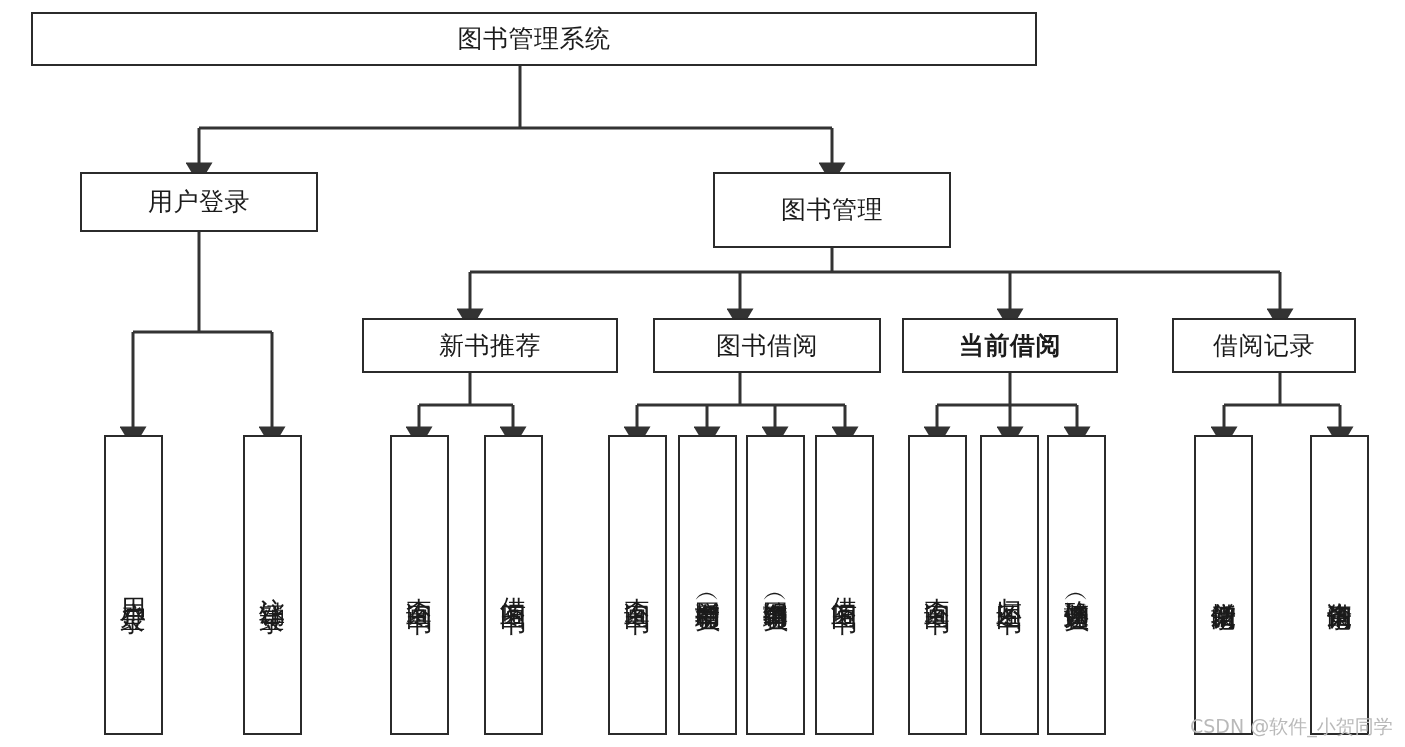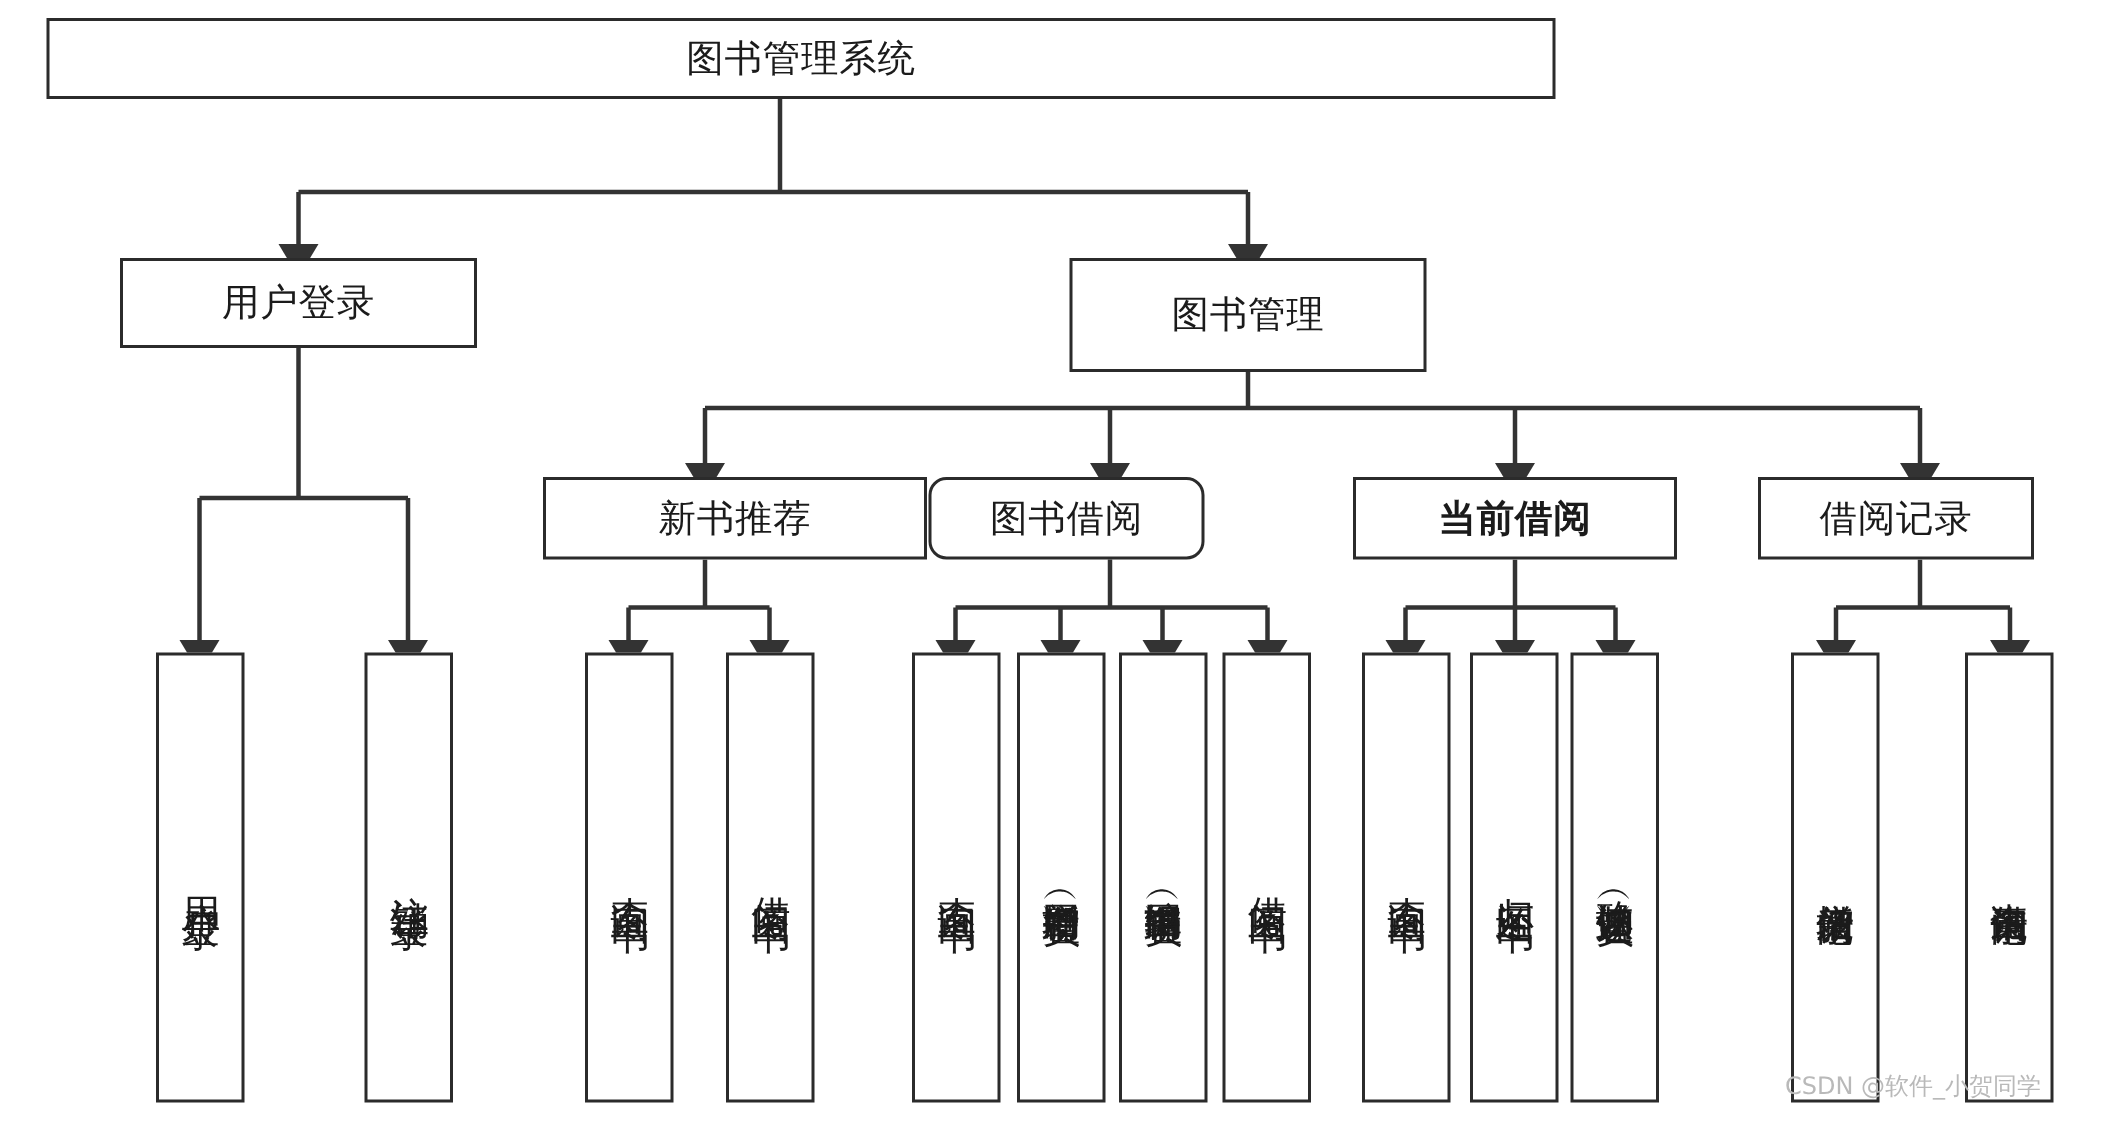--- a/index.html
+++ b/index.html
@@ -61,21 +61,21 @@
     white-space: nowrap;
     color: #1b1b1b;
   }
   .v-label.tight {
     letter-spacing: 1px;
     font-size: 25px;
   }
   .watermark {
     position: absolute;
     color: #b9b9b9;
-    font-size: 16px;
+    font-size: 19px;
     white-space: nowrap;
     pointer-events: none;
   }
 </style>
 </head>
 <body>
 
 <div id="diagram-root">
 
   <svg class="diagram-canvas" viewBox="0 0 1405 747">
@@ -140,21 +140,21 @@
   </div>
 
   <div class="node-box" style="left:713px; top:172px; width:238px; height:76px;">
     <span class="node-label h-label">图书管理</span>
   </div>
 
   <div class="node-box" style="left:362px; top:318px; width:256px; height:55px;">
     <span class="node-label h-label">新书推荐</span>
   </div>
 
-  <div class="node-box" style="left:619px; top:318px; width:184px; height:55px;border-radius:12px;">
+  <div class="node-box" style="left:653px; top:318px; width:228px; height:55px;">
     <span class="node-label h-label">图书借阅</span>
   </div>
 
   <div class="node-box" style="left:902px; top:318px; width:216px; height:55px;font-weight:bold;">
     <span class="node-label h-label">当前借阅</span>
   </div>
 
   <div class="node-box" style="left:1172px; top:318px; width:184px; height:55px;">
     <span class="node-label h-label">借阅记录</span>
   </div>

